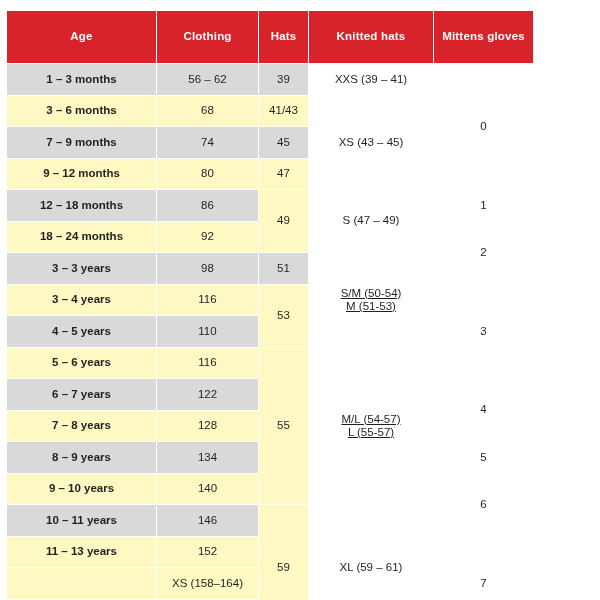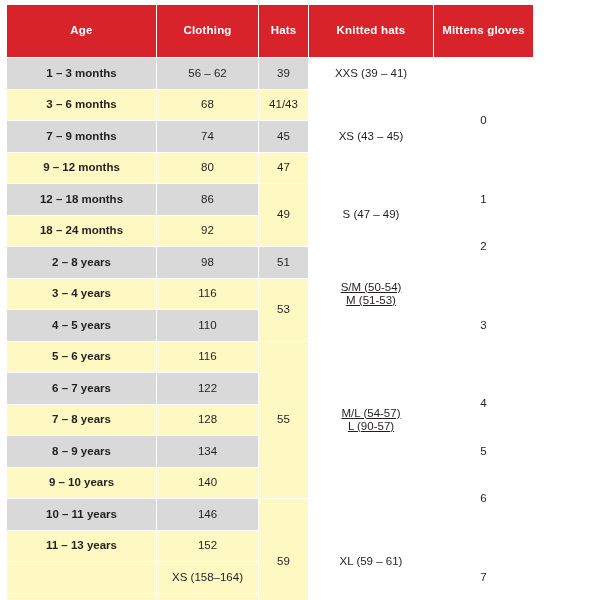--- a/index.html
+++ b/index.html
@@ -11,21 +11,21 @@
     width: 600px;
     height: 600px;
     font-family: "Liberation Sans", sans-serif;
     color: #231f20;
     overflow: hidden;
   }
   .wrap {
     width: 600px;
     height: 600px;
     box-sizing: border-box;
-    padding: 4px 6px 6px 6px;
+    padding: 10px 6px 6px 6px;
   }
   table.size-table {
     border-collapse: collapse;
     table-layout: fixed;
     width: 588px;
     height: 588px;
   }
   table.size-table td, table.size-table th {
     border: 1px solid #ffffff;
     padding: 0;
@@ -145,21 +145,21 @@
         <td class="mitt" rowspan="1">1</td>
       </tr>
 
       <tr>
         <td class="age plain">18 – 24 months</td>
         <td class="cloth plain">92</td>
         <td class="mitt" rowspan="2">2</td>
       </tr>
 
       <tr>
-        <td class="age shaded">2 – 8 years</td>
+        <td class="age shaded">3 – 3 years</td>
         <td class="cloth shaded">98</td>
         <td class="hats shaded">51</td>
         <td class="knit two-line" rowspan="3">
           <div>S/M (50-54)</div>
           <div>M (51-53)</div>
         </td>
       </tr>
 
       <tr>
         <td class="age plain">3 – 4 years</td>
@@ -172,21 +172,21 @@
         <td class="age shaded">4 – 5 years</td>
         <td class="cloth shaded">110</td>
       </tr>
 
       <tr>
         <td class="age plain">5 – 6 years</td>
         <td class="cloth plain">116</td>
         <td class="hats plain" rowspan="5">55</td>
         <td class="knit two-line" rowspan="5">
           <div>M/L (54-57)</div>
-          <div>L (90-57)</div>
+          <div>L (55-57)</div>
         </td>
       </tr>
 
       <tr>
         <td class="age shaded">6 – 7 years</td>
         <td class="cloth shaded">122</td>
         <td class="mitt" rowspan="2">4</td>
       </tr>
 
       <tr>

